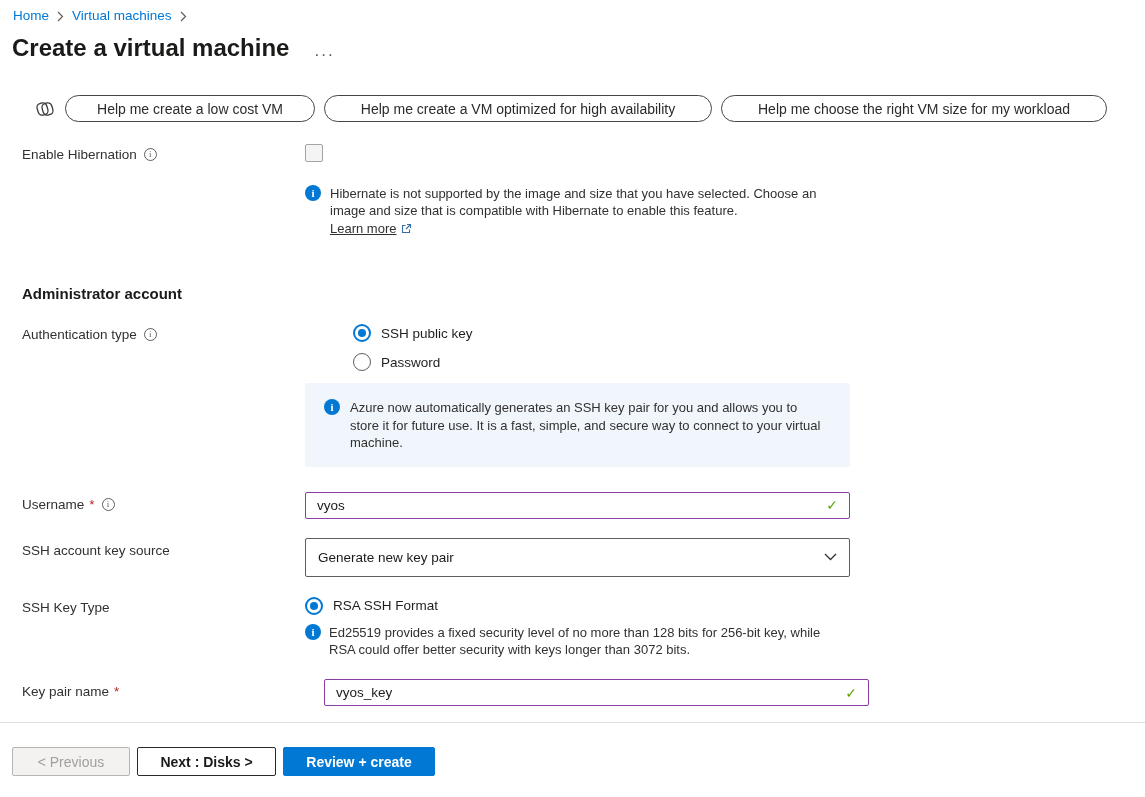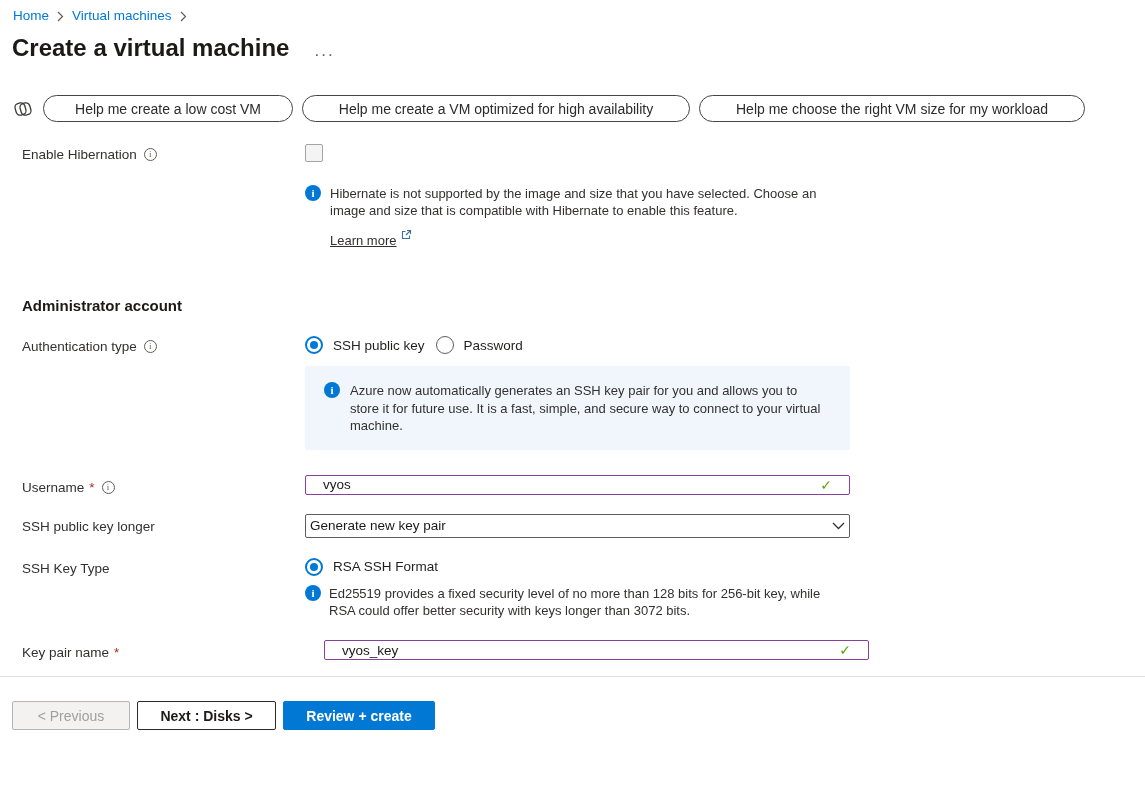--- a/index.html
+++ b/index.html
@@ -10,21 +10,21 @@
   }
   
   .breadcrumb { display:flex; align-items:center; padding:8px 0 0 13px; font-size:13.5px; }
   .crumb { color:#0078d4; cursor:pointer; text-decoration:none; }
   .crumb-sep { margin:1px 8px 0 8px; display:inline-flex; }
   
   .title-row { display:flex; align-items:center; padding-left:12px; margin-top:11px; }
   .page-title { font-size:24px; font-weight:bold; color:#1b1a19; }
   .title-more { color:#605e5c; font-size:17px; margin:6px 0 0 25px; letter-spacing:2px; cursor:pointer; line-height:10px; }
   
-  .copilot-row { display:flex; align-items:center; gap:9px; margin:33px 16px 0 12px; }
+  .copilot-row { display:flex; align-items:center; gap:9px; margin:33px 16px 0 12px;justify-content:center; }
   .copilot-glyph { flex:none; display:inline-flex; }
   .pill-btn {
     border:1px solid #454545; border-radius:14px; background:#fff; height:27px;
     font-size:14px; color:#2b2b2b; font-family:inherit; cursor:pointer;
     white-space:nowrap; display:inline-flex; align-items:center; justify-content:center;
   }
   .pill-w1 { min-width:250px; } .pill-w2 { min-width:388px; } .pill-w3 { min-width:386px; }
   
   .form { margin-left:22px; }
   .row { display:flex; align-items:flex-start; }
@@ -45,58 +45,58 @@
     flex:none; font-family:"Liberation Serif", serif;
   }
   .checkbox {
     width:18px; height:18px; border:1px solid #a6a4a2; background:#f4f4f4;
     border-radius:2px; margin-top:2px; cursor:default;
   }
   
   .info-msg { display:flex; gap:9px; margin-left:283px; line-height:1.32; }
   .info-msg .txt { width:492px; color:#323130; }
   .learn-more-row { display:flex; align-items:center; gap:5px; margin-top:1px; }
-  .learn-more { color:#323130; text-decoration:underline; cursor:pointer;margin-top:12px; }
+  .learn-more { color:#323130; text-decoration:underline; cursor:pointer; }
   .hib-gap { margin-top:23px; }
   
   .section-heading { font-size:15px; font-weight:bold; color:#1b1a19; margin-top:48px; }
   
-  .radio-list { display:flex; flex-direction:row; gap:11px; padding-top:2px; }
+  .radio-list { display:flex; flex-direction:column; gap:11px; padding-top:2px; }
   .radio-item { display:flex; align-items:center; gap:10px; font-size:13.5px; color:#201f1e; cursor:pointer; }
   .radio { width:18px; height:18px; border-radius:50%; flex:none;
            display:flex; align-items:center; justify-content:center; }
   .radio.sel { border:2px solid #0078d4; }
   .radio.sel .dot { width:8px; height:8px; border-radius:50%; background:#0078d4; }
   .radio.unsel { border:1px solid #605e5c; }
   
   .info-box {
     margin:12px 0 0 283px; width:545px; background:#f0f6fc; border-radius:2px;
     padding:16px 24px 16px 19px; display:flex; gap:10px; line-height:1.32;
   }
   .info-box .txt { color:#323130; }
   
   .text-input {
-    width:545px; height:20px; border:1.5px solid #8a3ea0; border-radius:2px;
-    display:flex; align-items:center; padding:0 17px; background:#fff;
+    width:545px; height:27px; border:1.5px solid #8a3ea0; border-radius:2px;
+    display:flex; align-items:center; padding:0 11px; background:#fff;
   }
   .text-input input {
     border:none; outline:none; flex:1; font-family:inherit; font-size:13.5px;
     color:#1b1a19; background:transparent; padding:0;
   }
   .valid-check { color:#57a300; font-size:14px; flex:none; margin-left:8px; }
   .select-box {
-    width:545px; height:24px; border:1px solid #605e5c; border-radius:2px;
+    width:545px; height:39px; border:1px solid #605e5c; border-radius:2px;
     display:flex; align-items:center; justify-content:space-between;
-    padding:0 4px; background:#fff; cursor:pointer; font-size:13.5px; color:#1b1a19;
+    padding:0 12px; background:#fff; cursor:pointer; font-size:13.5px; color:#1b1a19;
   }
   .note-msg { display:flex; gap:8px; margin:9px 0 0 283px; line-height:1.32; }
   .note-msg .txt { width:500px; }
   
   .r-hibernation { margin-top:20px; }
-  .r-auth { margin-top:20px; }
+  .r-auth { margin-top:20px;gap:48px; }
   .r-username { margin-top:25px; }
   .r-keysource { margin-top:19px; }
   .r-keytype { margin-top:18px; }
   .r-keypair { margin-top:21px;gap:19px; }
   
   .divider { height:1px; background:#e1dfdd; margin-top:16px; width:1145px; }
   .footer { display:flex; gap:7px; margin:24px 0 0 12px; }
   .btn { height:29px; border-radius:2px; font-size:14px; font-family:inherit;
          display:inline-flex; align-items:center; justify-content:center; cursor:pointer; }
   .btn-prev { background:#f3f2f1; color:#a19f9d; border:1px solid #b7b5b3; width:118px; cursor:default; }
@@ -202,21 +202,21 @@
     <div class="ctl">
       <div class="text-input">
         <input value="vyos" style="">
         <span class="valid-check">✓</span>
       </div>
     </div>
   </div>
 
   <div class="row r-keysource">
     <div class="lbl">
-      <span>SSH public key longer</span>
+      <span>SSH account key source</span>
     </div>
     <div class="ctl">
       <div class="select-box">
         <span>Generate new key pair</span>
         <span style="display:inline-flex;">
           <svg width="13" height="8" viewBox="0 0 13 8">
               <path d="M1 1 L6.5 6.5 L12 1" stroke="#323130" stroke-width="1.3" fill="none"></path>
             </svg>
         </span>
       </div>

